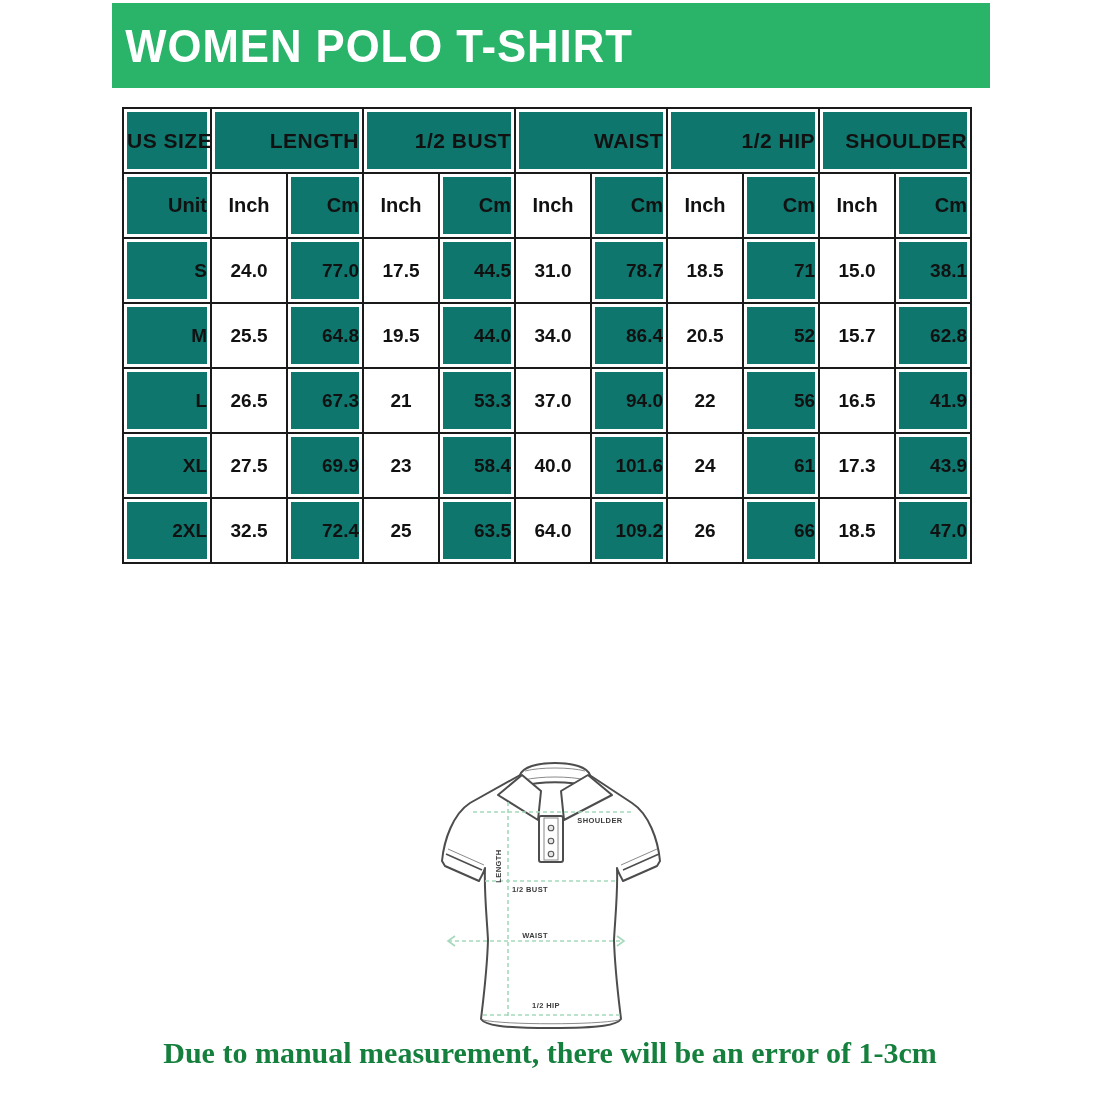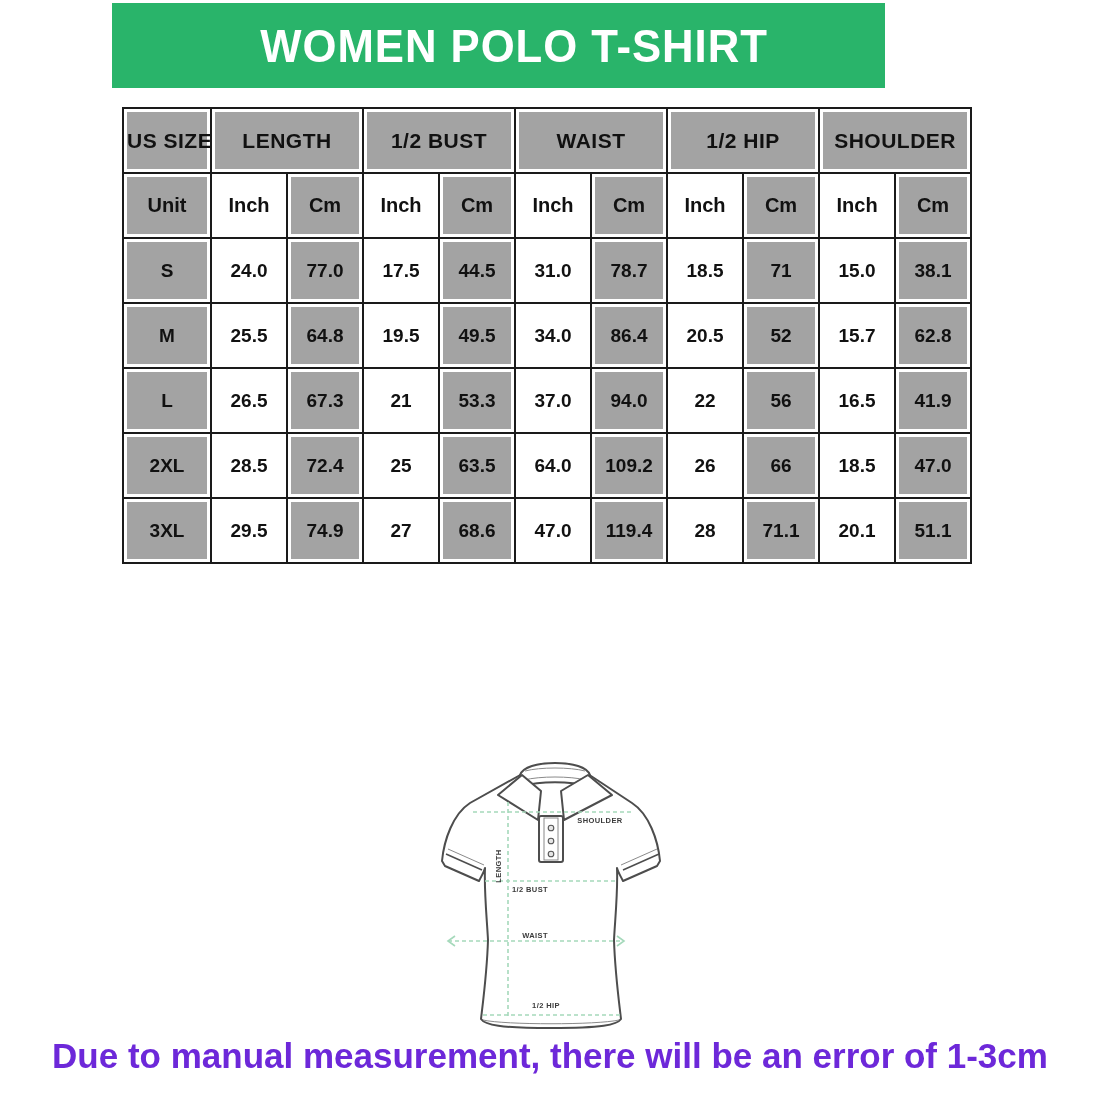--- a/index.html
+++ b/index.html
@@ -2,50 +2,50 @@
 <html><head>
 <meta charset="utf-8">
 <style>
   html,body{margin:0;padding:0;}
   body{
     width:1100px;height:1100px;background:#ffffff;
     font-family:"Liberation Sans",sans-serif;
     position:relative;overflow:hidden;
   }
   .banner{
-    position:absolute;left:112px;top:3px;width:741px;height:85px;
-    background:#29b46a;display:flex;align-items:center;justify-content:center;padding-left:32px;
+    position:absolute;left:112px;top:3px;width:878px;height:85px;
+    background:#29b46a;display:flex;align-items:center;
   }
   .banner h1{
     margin:0;color:#ffffff;font-size:46px;font-weight:bold;
     letter-spacing:1px;transform:scaleX(.95);white-space:nowrap;
   }
   table.size-table{
     position:absolute;left:122px;top:107px;width:848px;
     border-collapse:collapse;table-layout:fixed;
   }
   .size-table th,.size-table td{
     border:2px solid #1a1a1a;
     height:57px;padding:3px;
     background-color:#ffffff;background-clip:content-box;
     text-align:center;vertical-align:middle;
     font-weight:bold;color:#111111;font-size:19px;
     overflow:hidden;white-space:nowrap;
   }
   .size-table thead tr.groups th{font-size:21px;letter-spacing:.5px;}
   .size-table thead tr.units td{font-size:20px;margin-left:44px;}
-  .size-table .gray{background-color:#a3a3a3;}
+  .size-table .gray{background-color:#0f766e;text-align:right;}
   .diagram{position:absolute;left:425px;top:762px;}
   .diagram text{
     font-family:"Liberation Sans",sans-serif;
     font-size:7.5px;font-weight:bold;fill:#3a3a3a;letter-spacing:.4px;
   }
   .footnote{
     position:absolute;left:0;top:1036px;width:1100px;
-    text-align:center;color:#6d28d9;font-size:35px;font-weight:bold;
+    text-align:center;color:#15803d;font-size:30px;font-weight:bold;font-family:Liberation Serif, serif;
   }
 </style>
 </head>
 <body>
 
 <div class="banner">
   <h1>WOMEN POLO T-SHIRT</h1>
 </div>
 
 <table class="size-table">
@@ -97,21 +97,21 @@
         <td>18.5</td>
         <td class="gray">71</td>
         <td>15.0</td>
         <td class="gray">38.1</td>
       </tr>
       <tr>
         <td class="gray">M</td>
         <td>25.5</td>
         <td class="gray">64.8</td>
         <td>19.5</td>
-        <td class="gray">49.5</td>
+        <td class="gray">44.0</td>
         <td>34.0</td>
         <td class="gray">86.4</td>
         <td>20.5</td>
         <td class="gray">52</td>
         <td>15.7</td>
         <td class="gray">62.8</td>
       </tr>
       <tr>
         <td class="gray">L</td>
         <td>26.5</td>
@@ -119,44 +119,44 @@
         <td>21</td>
         <td class="gray">53.3</td>
         <td>37.0</td>
         <td class="gray">94.0</td>
         <td>22</td>
         <td class="gray">56</td>
         <td>16.5</td>
         <td class="gray">41.9</td>
       </tr>
       <tr>
+        <td class="gray">XL</td>
+        <td>27.5</td>
+        <td class="gray">69.9</td>
+        <td>23</td>
+        <td class="gray">58.4</td>
+        <td>40.0</td>
+        <td class="gray">101.6</td>
+        <td>24</td>
+        <td class="gray">61</td>
+        <td>17.3</td>
+        <td class="gray">43.9</td>
+      </tr>
+      <tr>
         <td class="gray">2XL</td>
-        <td>28.5</td>
+        <td>32.5</td>
         <td class="gray">72.4</td>
         <td>25</td>
         <td class="gray">63.5</td>
         <td>64.0</td>
         <td class="gray">109.2</td>
         <td>26</td>
         <td class="gray">66</td>
         <td>18.5</td>
         <td class="gray">47.0</td>
-      </tr>
-      <tr>
-        <td class="gray">3XL</td>
-        <td>29.5</td>
-        <td class="gray">74.9</td>
-        <td>27</td>
-        <td class="gray">68.6</td>
-        <td>47.0</td>
-        <td class="gray">119.4</td>
-        <td>28</td>
-        <td class="gray">71.1</td>
-        <td>20.1</td>
-        <td class="gray">51.1</td>
       </tr>
     </tbody>
 </table>
 
 <svg class="diagram" width="255" height="285" viewBox="0 0 255 285">
 
   <path d="M97,12 L45,41 C28,52 19,78 17,99 L20,104 L54,119
            C57,113 59,110 60,106
            C59,130 62,158 63,178
            C62,210 58,240 56,257

